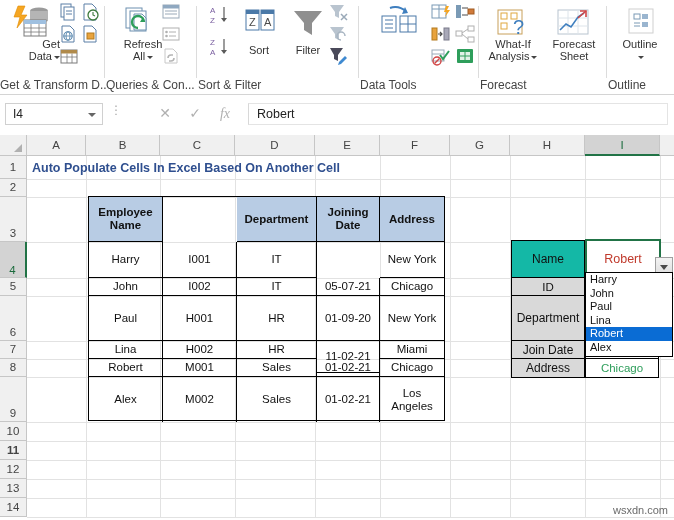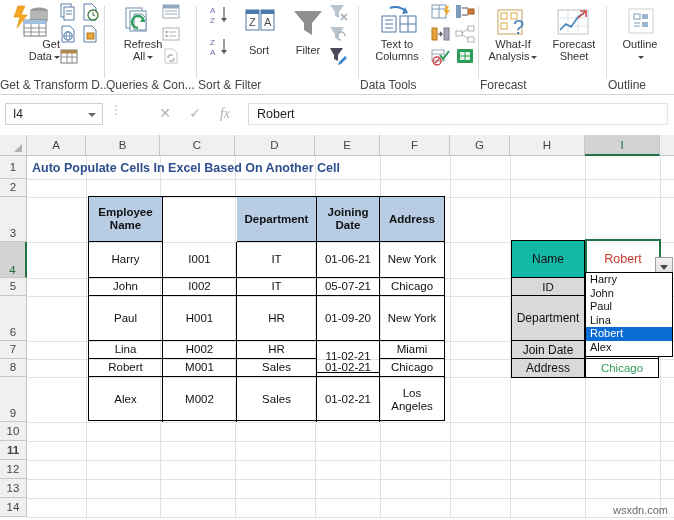--- a/index.html
+++ b/index.html
@@ -365,24 +365,20 @@
         <svg width="22" height="20" viewBox="0 0 22 20">
           <path d="M2 2 L15 2 L10 9 L10 15 L6 13 L6 9 Z" fill="#4a4a5a"></path>
           <path d="M11 16 l6 -6 l2 2 l-6 6 l-3 1 z" fill="#3f8ad1"></path>
         </svg>
       </span>
       <div class="rgroup-label">Sort &amp; Filter</div>
       <div class="rgroup-sep" style="left:160px;"></div>
     </div>
 
     <div class="rgroup" style="left:360px; width:120px;">
-      <div class="bigbtn" style="left:4px; top:38px; width:66px;">
-        <span class="lbl">Text to</span>
-        <span class="lbl">Columns</span>
-      </div>
       <span class="smicon" style="left:18px; top:6px;">
         <svg width="42" height="30" viewBox="0 0 42 30">
           <path d="M12 2 q8 -3 16 3" stroke="#3f7fbf" stroke-width="2" fill="none"></path>
           <path d="M27 1 l3 6 l-6 1 z" fill="#3f7fbf"></path>
           <rect x="4" y="10" width="14" height="16" fill="#fff" stroke="#4a79a8"></rect>
           <line x1="7" y1="14" x2="15" y2="14" stroke="#4a79a8"></line>
           <line x1="7" y1="18" x2="15" y2="18" stroke="#4a79a8"></line>
           <line x1="7" y1="22" x2="15" y2="22" stroke="#4a79a8"></line>
           <rect x="22" y="10" width="16" height="16" fill="#fff" stroke="#4a79a8"></rect>
           <line x1="30" y1="10" x2="30" y2="26" stroke="#4a79a8"></line>
@@ -570,21 +566,20 @@
     <div class="emp-table" style="left:88px; top:61px; width:357px; height:225px;">
 
       <div class="emp-cell hdr" style="left:0;   top:0;  width:74px; height:45px;">Employee Name</div>
       <div class="emp-cell hdr" style="left:148px; top:0;  width:80px; height:45px;">Department</div>
       <div class="emp-cell hdr" style="left:228px; top:0;  width:63px; height:45px;">Joining Date</div>
       <div class="emp-cell hdr lastcol" style="left:291px; top:0;  width:64px; height:45px;">Address</div>
 
       <div class="emp-cell" style="left:0;   top:45px; width:74px; height:36px;">Harry</div>
       <div class="emp-cell" style="left:74px;  top:45px; width:74px; height:36px;">I001</div>
       <div class="emp-cell" style="left:148px; top:45px; width:80px; height:36px;">IT</div>
-      <div class="emp-cell" style="left:228px; top:45px; width:63px; height:36px;">01-06-21</div>
       <div class="emp-cell lastcol" style="left:291px; top:45px; width:64px; height:36px;">New York</div>
 
       <div class="emp-cell" style="left:0;   top:81px; width:74px; height:18px;">John</div>
       <div class="emp-cell" style="left:74px;  top:81px; width:74px; height:18px;">I002</div>
       <div class="emp-cell" style="left:148px; top:81px; width:80px; height:18px;">IT</div>
       <div class="emp-cell" style="left:228px; top:81px; width:63px; height:18px;">05-07-21</div>
       <div class="emp-cell lastcol" style="left:291px; top:81px; width:64px; height:18px;">Chicago</div>
 
       <div class="emp-cell" style="left:0;   top:99px; width:74px; height:45px;">Paul</div>
       <div class="emp-cell" style="left:74px;  top:99px; width:74px; height:45px;">H001</div>

